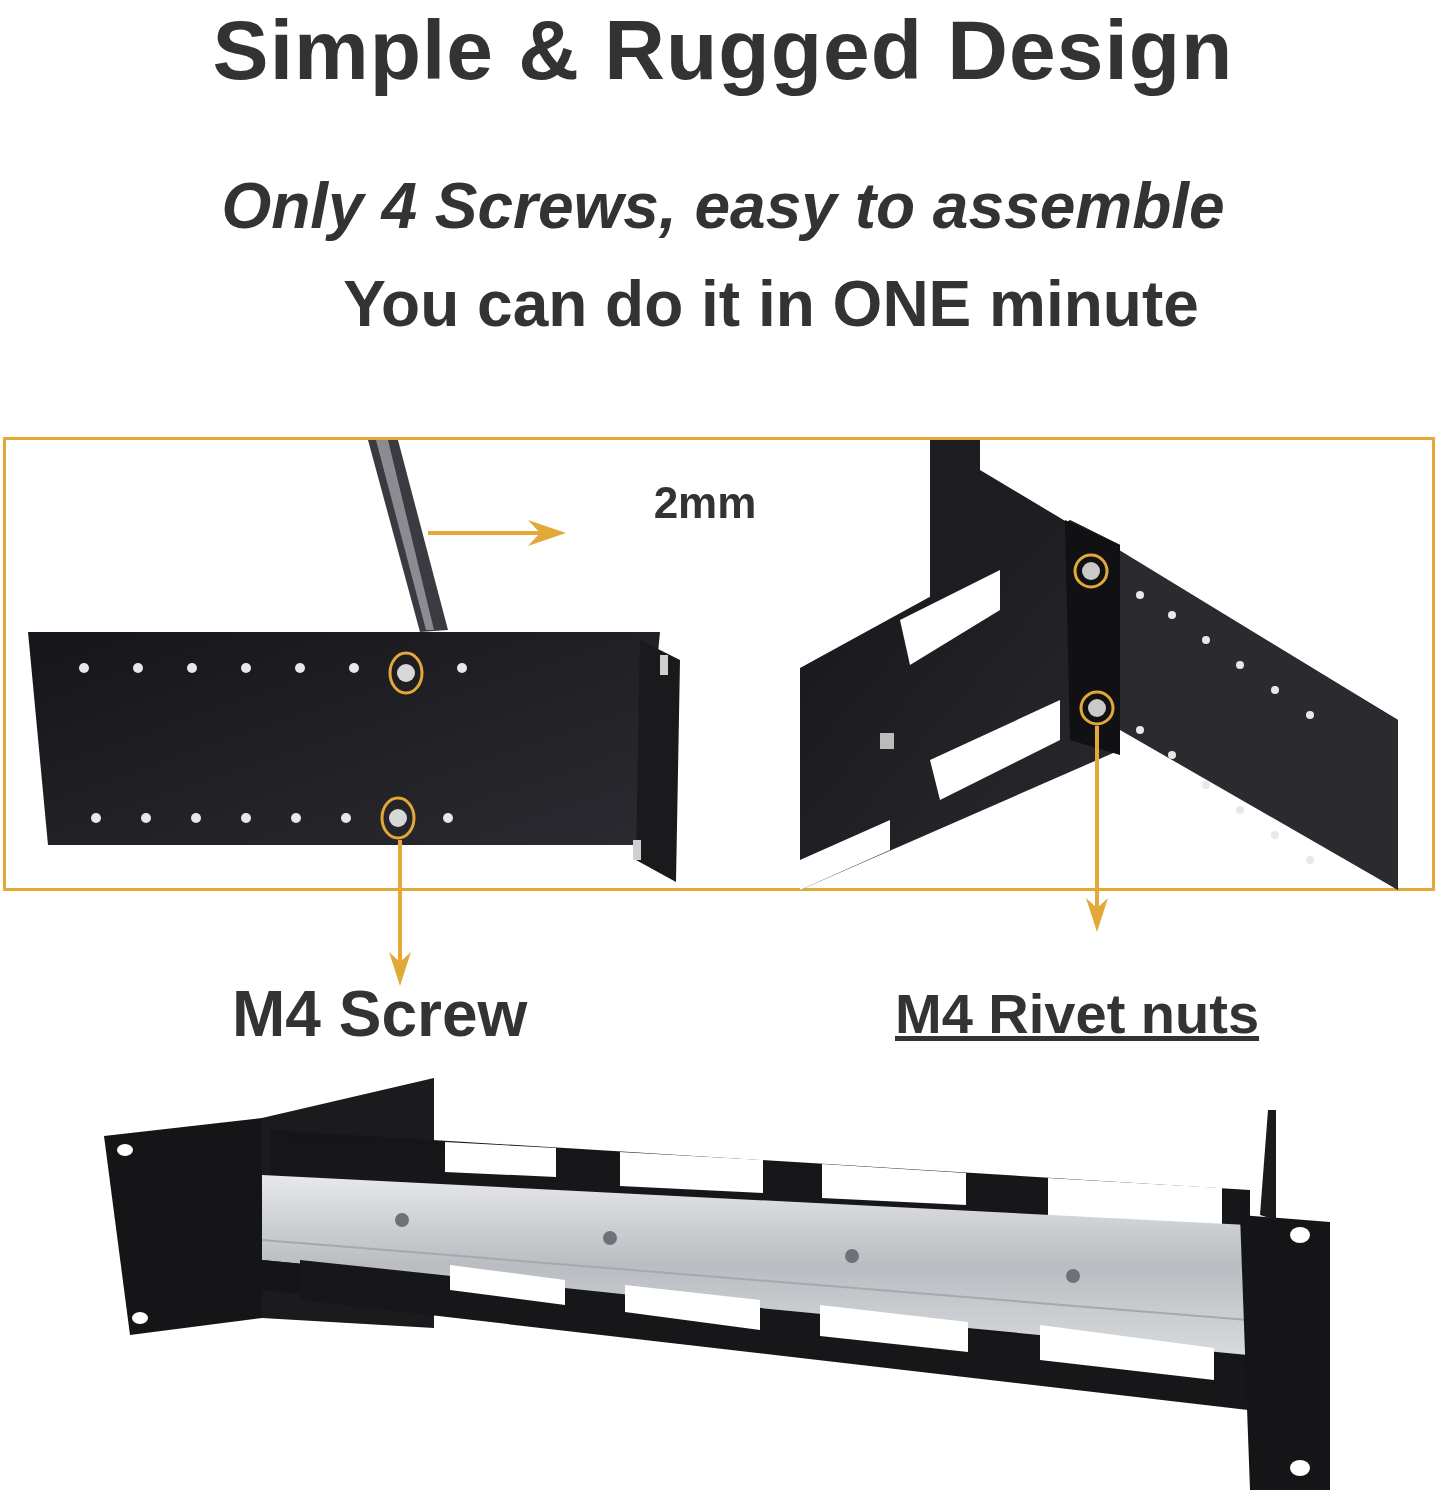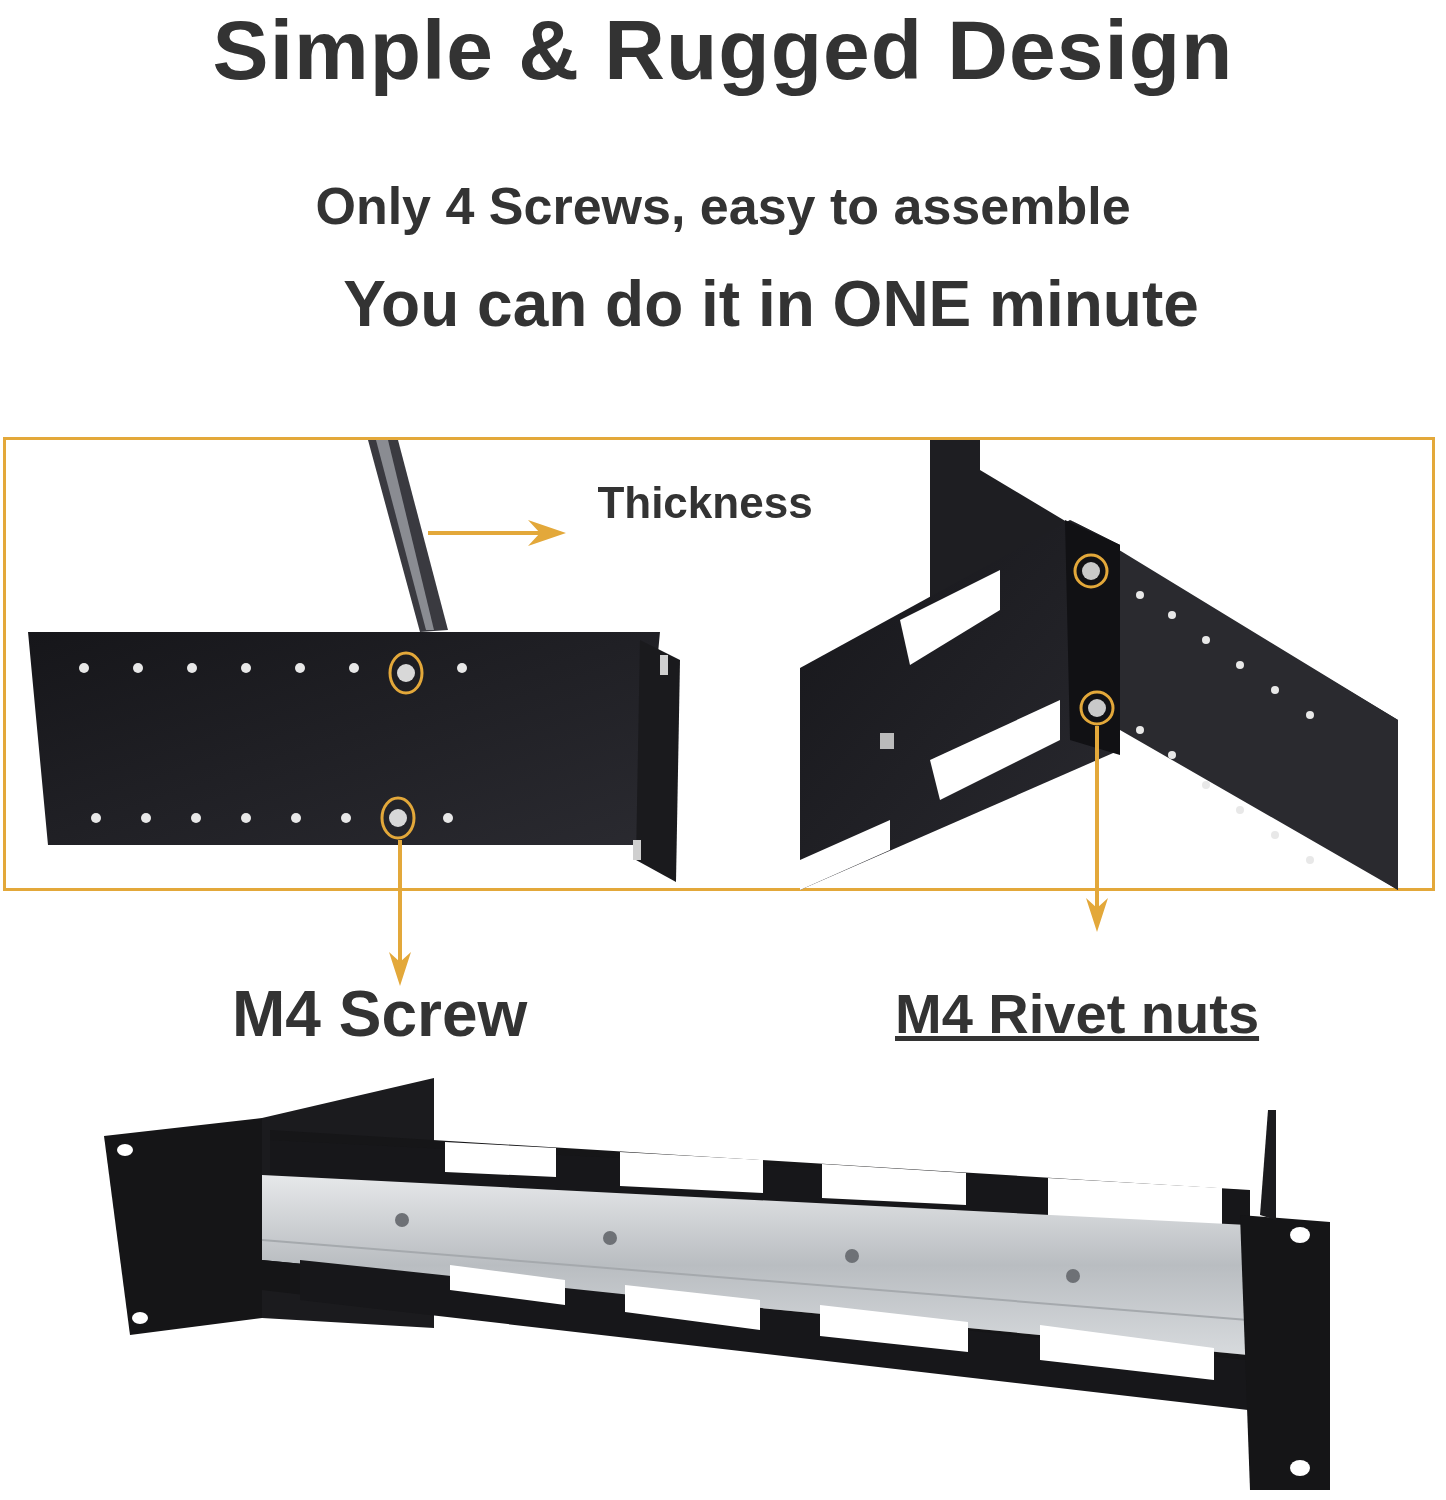--- a/index.html
+++ b/index.html
@@ -1,20 +1,20 @@
 <!DOCTYPE html>
 <html><head>
 <meta charset="utf-8">
 <style>
   html, body { margin: 0; padding: 0; background: #ffffff; }
   body { width: 1446px; height: 1500px; position: relative; overflow: hidden;
          font-family: "Liberation Sans", sans-serif; color: #333333; }
   .t { position: absolute; left: 4px; width: 1438px; text-align: center; font-weight: bold; color: #333333; margin: 0; }
   .title { top: 0; font-size: 84px; line-height: 100px; letter-spacing: 1px; }
-  .sub1 { top: 168px; font-size: 52px; line-height: 76px; }
+  .sub1 { top: 168px; font-size: 64px; line-height: 76px; font-style: italic; }
   .sub2 { top: 266px; font-size: 64px; line-height: 76px; margin-left: 48px; }
   .frame { position: absolute; left: 3px; top: 437px; width: 1432px; height: 454px;
            border: 3px solid #e3a83a; box-sizing: border-box; }
   svg { position: absolute; left: 0; top: 0; }
   .lbl { position: absolute; font-weight: bold; color: #333333; margin: 0; white-space: nowrap; }
   .thick { left: 580px; top: 478px; width: 250px; text-align: center; font-size: 44px; line-height: 50px; }
   .m4screw { left: 232px; top: 982px; font-size: 64px; line-height: 64px; }
   .m4rivet { left: 895px; top: 982px; font-size: 56px; line-height: 64px; text-decoration: underline; }
 </style>
 </head>
@@ -148,16 +148,16 @@
     </g>
 
     <polygon points="1240,1215 1330,1222 1330,1490 1250,1490" fill="#151517"></polygon>
     <polygon points="1268,1110 1276,1110 1276,1220 1260,1215" fill="#1b1b1e"></polygon>
     <ellipse cx="1300" cy="1235" rx="10" ry="8" fill="#fff"></ellipse>
     <ellipse cx="1300" cy="1468" rx="10" ry="8" fill="#fff"></ellipse>
   </g>
 </svg>
 
 <div class="lbl thick">
-  <div>Thickness</div>
+  <div>2mm</div>
 </div>
 <div class="lbl m4screw">M4 Screw</div>
 <div class="lbl m4rivet">M4 Rivet nuts</div>
 
 </body></html>

